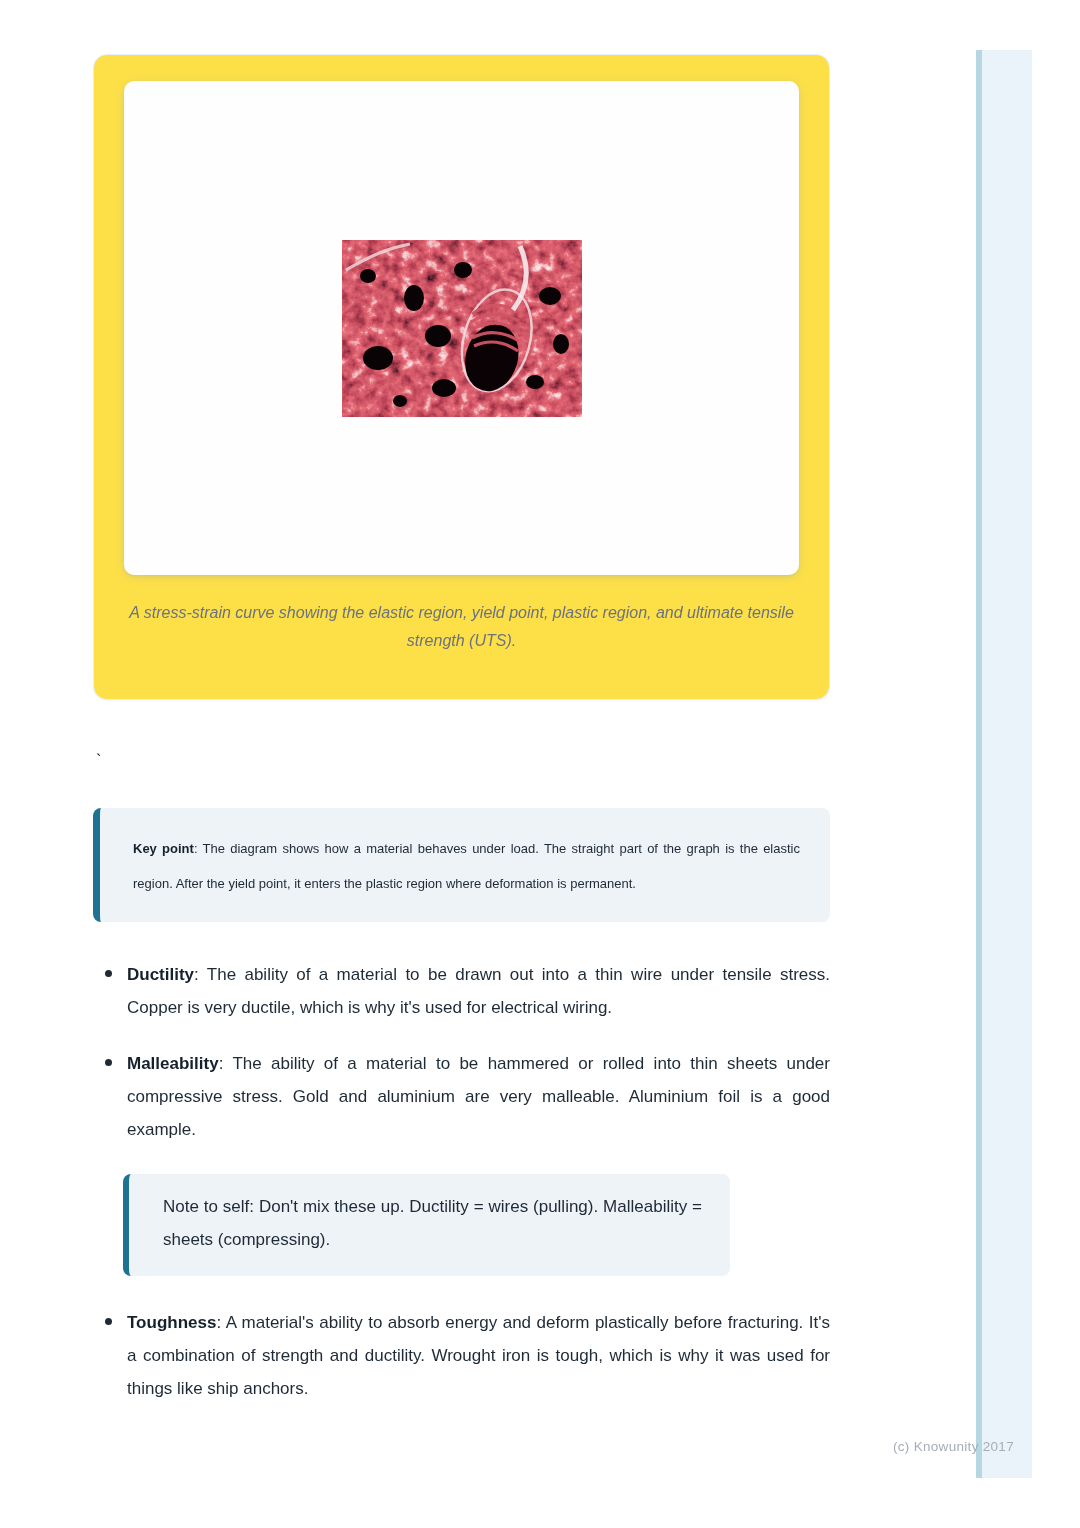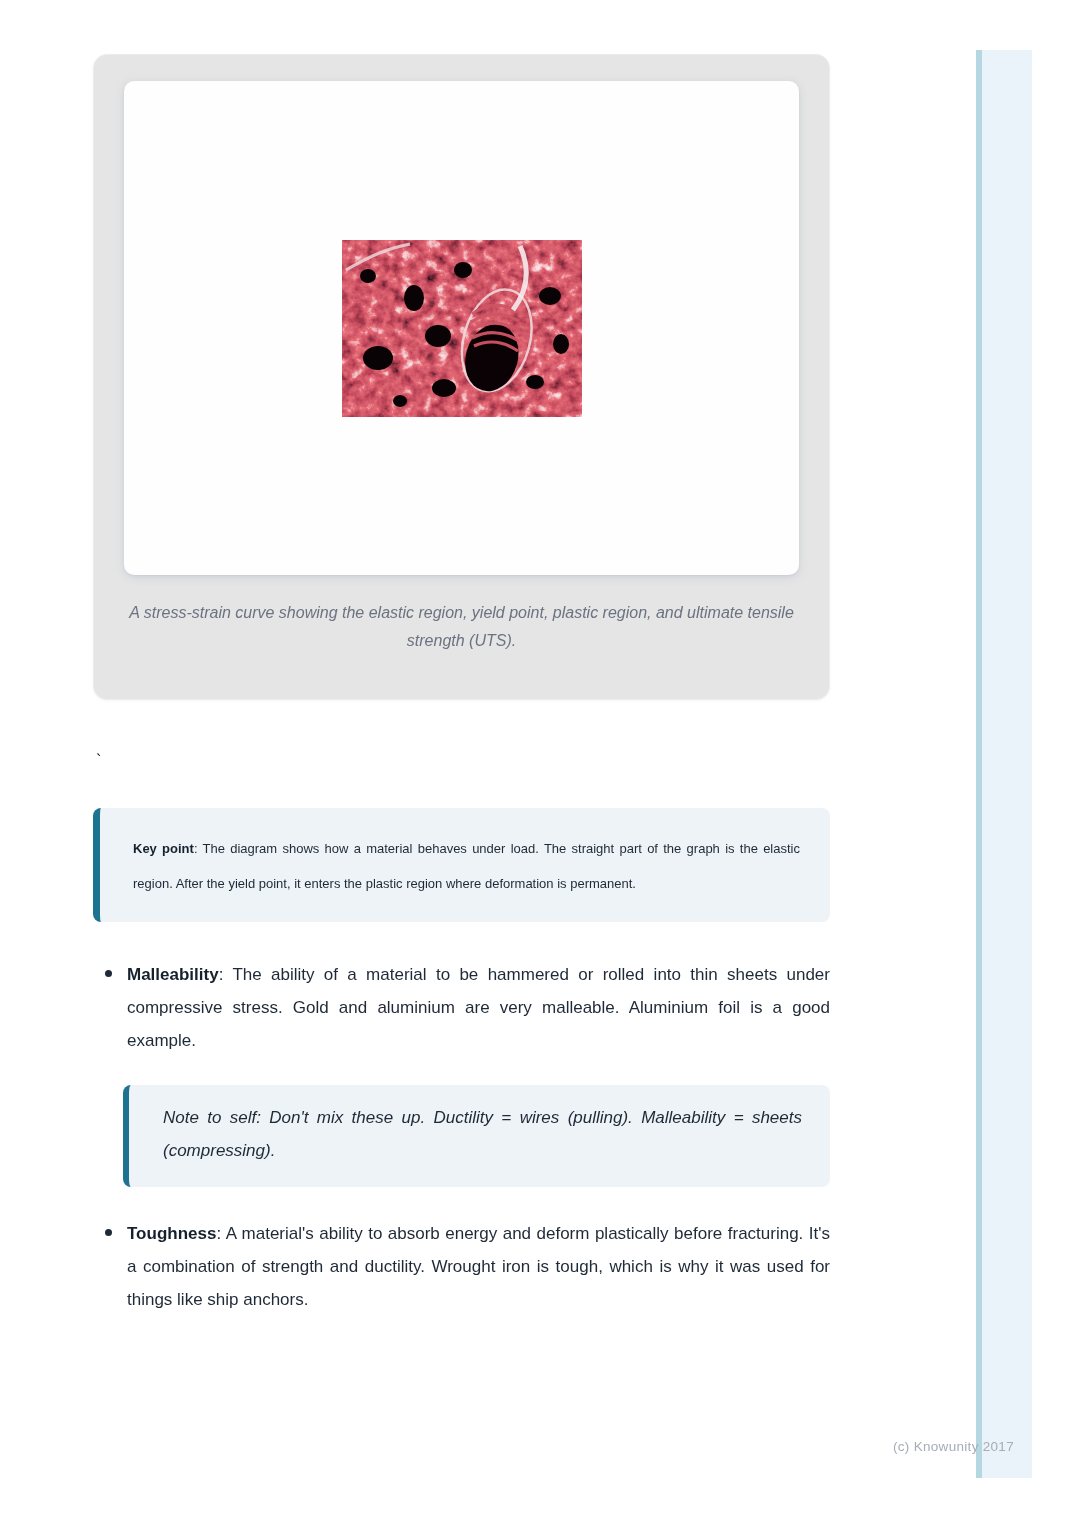--- a/index.html
+++ b/index.html
@@ -15,21 +15,21 @@
   .content {
     position: absolute;
     left: 93px; top: 54px;
     width: 737px;
   }
 
   
   .figure-card {
     box-sizing: border-box;
     width: 737px; height: 646px;
-    background: #e5e5e5;
+    background: #fde047;
     border: 1px solid #e8eef4;
     border-radius: 14px;
     padding: 26px 30px 0 30px;
     box-shadow: 0 1px 3px rgba(15,23,42,0.04);
   }
   .figure-panel {
     box-sizing: border-box;
     width: 675px; height: 494px;
     background: #fefefe;
     border-radius: 10px;
@@ -69,26 +69,25 @@
   }
   .callout.key {
     margin-top: 34px;
     width: 737px;
     padding: 23px 30px 21px 33px;
     font-size: 13px;
     line-height: 35px;
   }
   .callout.note {
     margin: 28px 0 0 30px;
-    width: 707px;
+    width: 607px;
     border-left-width: 6px;
     padding: 16px 28px 20px 34px;
     font-size: 17px;
     line-height: 33px;
-    font-style: italic;
   }
   .callout p { margin: 0; }
   .callout strong { color: #16212e; }
 
   
   ul.bullets {
     list-style: none;
     margin: 36px 0 0 0;
     padding: 0 0 0 34px;
   }
@@ -189,20 +188,23 @@
   </section>
 
   <div class="stray">`</div>
 
   <aside class="callout key">
     <p><strong>Key point</strong><span>: The diagram shows how a material behaves under load. The straight part of the graph is the elastic region. After the yield point, it enters the plastic region where deformation is permanent.</span></p>
   </aside>
 
   <ul class="bullets">
     <li>
+      <span class="dot"></span><strong>Ductility</strong><span>: The ability of a material to be drawn out into a thin wire under tensile stress. Copper is very ductile, which is why it's used for electrical wiring.</span>
+    </li>
+    <li>
       <span class="dot"></span><strong>Malleability</strong><span>: The ability of a material to be hammered or rolled into thin sheets under compressive stress. Gold and aluminium are very malleable. Aluminium foil is a good example.</span>
     </li>
   </ul>
 
   <aside class="callout note">
     <p>Note to self: Don't mix these up. Ductility = wires (pulling). Malleability = sheets (compressing).</p>
   </aside>
 
   <ul class="bullets last">
     <li>

